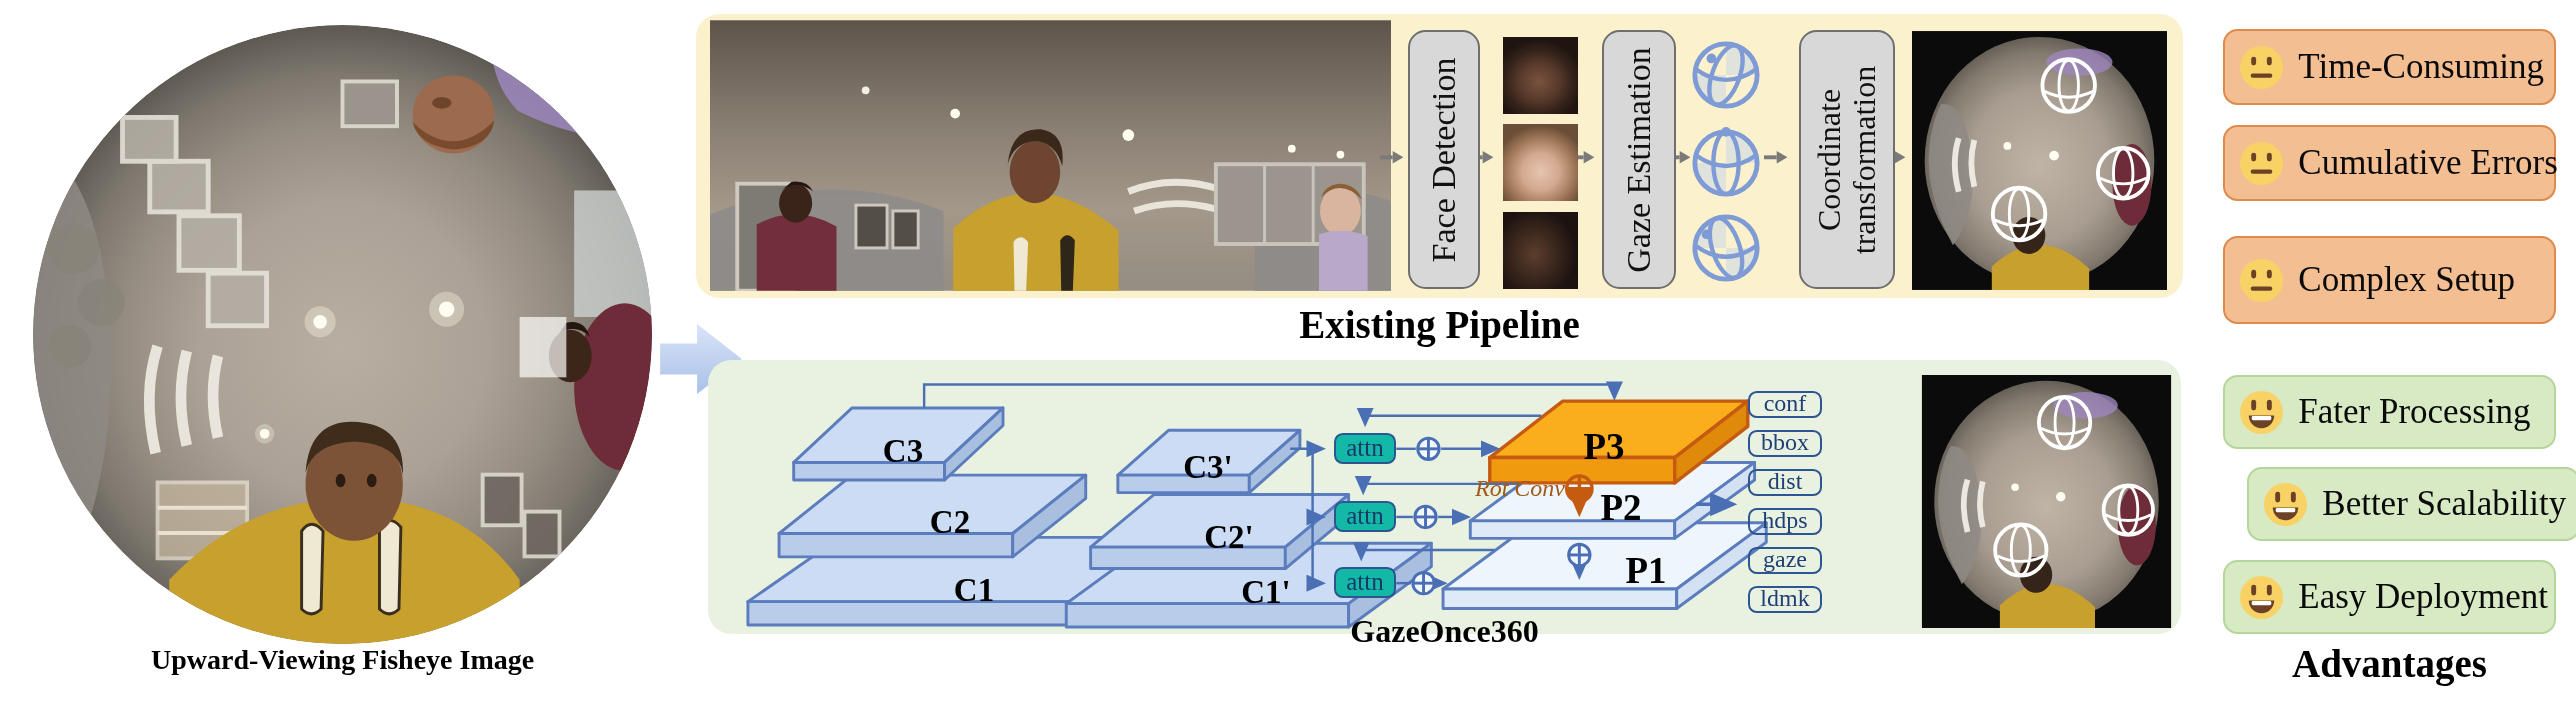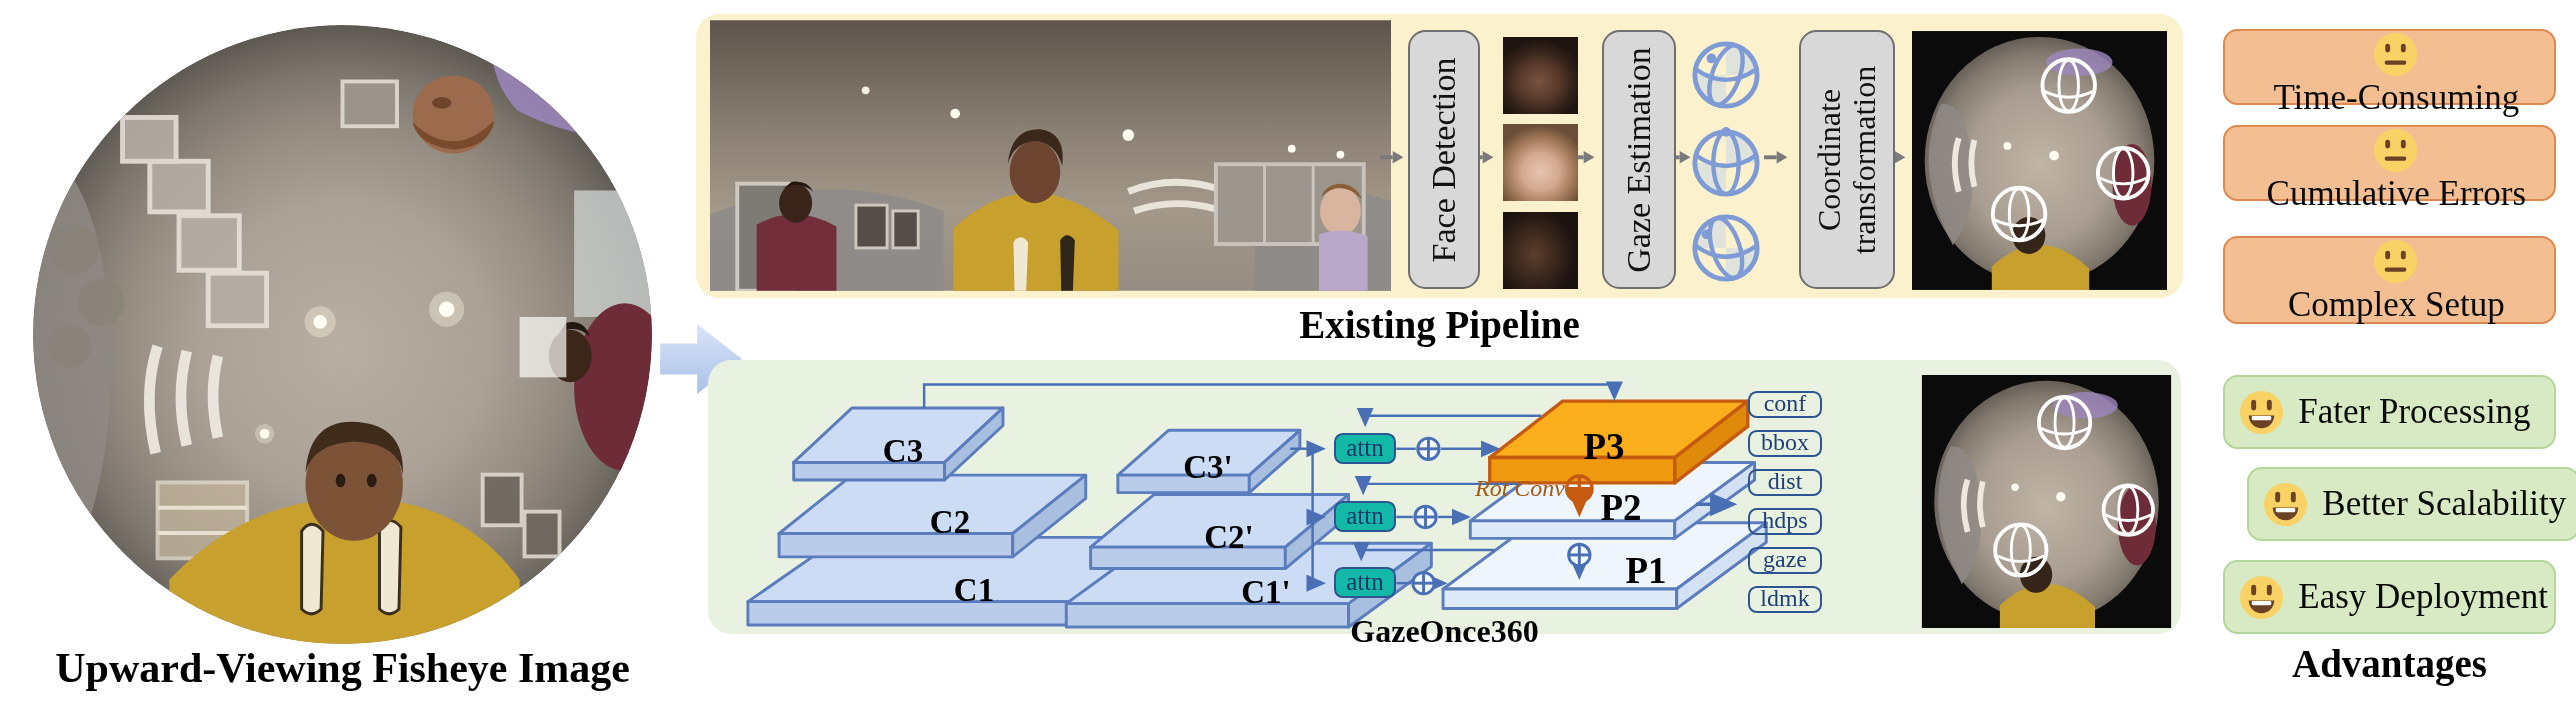--- a/index.html
+++ b/index.html
@@ -14,21 +14,21 @@
   .vtext{position:absolute;left:50%;top:50%;transform:translate(-50%,-50%) rotate(-90deg);
          width:251px;text-align:center;font-size:34px;line-height:1.08;color:#111;white-space:normal;}
   .facecrop{position:absolute;width:75px;height:77px;}
   .dlabel{position:absolute;width:88px;text-align:center;font-weight:bold;color:#000;margin-top:18px;}
   .attnbox{position:absolute;width:62px;height:31px;border:2.9px solid #2C5591;border-radius:8.8px;
            background:#14b8a6;box-sizing:border-box;text-align:center;font-size:25px;color:#173A6B;line-height:25px;}
   .outbox{position:absolute;width:74px;height:27px;border:2.9px solid #2C5591;border-radius:8.8px;
           box-sizing:border-box;text-align:center;font-size:24px;color:#1F3F77;line-height:21.4px;}
   .rotconv{position:absolute;font-style:italic;font-size:24px;color:#A05A1A;text-align:right;}
   .sidebox{position:absolute;width:333px;border-radius:14.6px;display:flex;align-items:center;box-sizing:border-box;}
-  .sidebox-orange{background:#F2BE92;border:2.9px solid #DD8A4E;flex-direction:column;}
+  .sidebox-orange{background:#F2BE92;border:2.9px solid #DD8A4E;}
   .sidebox-green{background:#D7EAC3;border:2.9px solid #B5D69B;}
   .sidebox .txt{font-size:35px;color:#0a0a0a;margin-left:13.6px;white-space:nowrap;}
   .emoji{margin-left:12.7px;flex:0 0 auto;}
   .fisheye-main{position:absolute;border-radius:50%;overflow:hidden;}
 </style>
 </head>
 <body>
 
 <div class="canvas">
 
@@ -109,21 +109,21 @@
           <path d="M276,520 q10,-14 22,0 l-2,80 q-10,10 -20,0 Z" fill="#efe8d2" stroke="#3a2f1d" stroke-width="3"></path>
           <path d="M356,516 q10,-14 22,0 l-2,84 q-10,10 -20,0 Z" fill="#efe8d2" stroke="#3a2f1d" stroke-width="3"></path>
           <ellipse cx="330" cy="472" rx="50" ry="58" fill="#7d5338"></ellipse>
           <path d="M280,460 Q284,404 334,408 Q382,412 380,462 Q376,430 330,428 Q288,430 280,460 Z" fill="#3f2c1b"></path>
           <ellipse cx="316" cy="468" rx="5" ry="7" fill="#2a1c12"></ellipse>
           <ellipse cx="348" cy="468" rx="5" ry="7" fill="#2a1c12"></ellipse>
         </g>
       </g>
     </svg>
   </div>
-  <div class="cap" style="left:13.6px;top:644px;width:658px;font-size:42px;">Upward-Viewing Fisheye Image</div>
+  <div class="cap" style="left:13.6px;top:644px;width:658px;font-size:28px;">Upward-Viewing Fisheye Image</div>
 
   <svg class="abs" style="left:660px;top:323px;" width="82" height="72" viewBox="0 0 84 74">
     <defs>
         <linearGradient id="bag" x1="0" y1="0" x2="0" y2="1">
       <stop offset="0%" stop-color="#D9E4F7"></stop>
           <stop offset="100%" stop-color="#A9C1E8"></stop>
         </linearGradient>
       </defs>
     <polygon points="0,21 38,21 38,1 84,37 38,73 38,53 0,53" fill="url(#bag)"></polygon>
   </svg>

